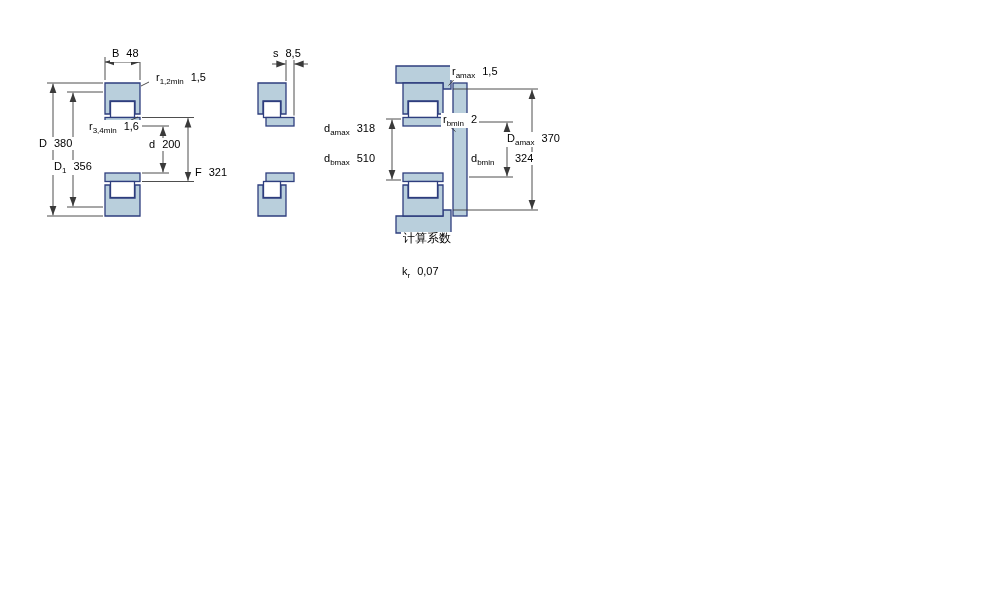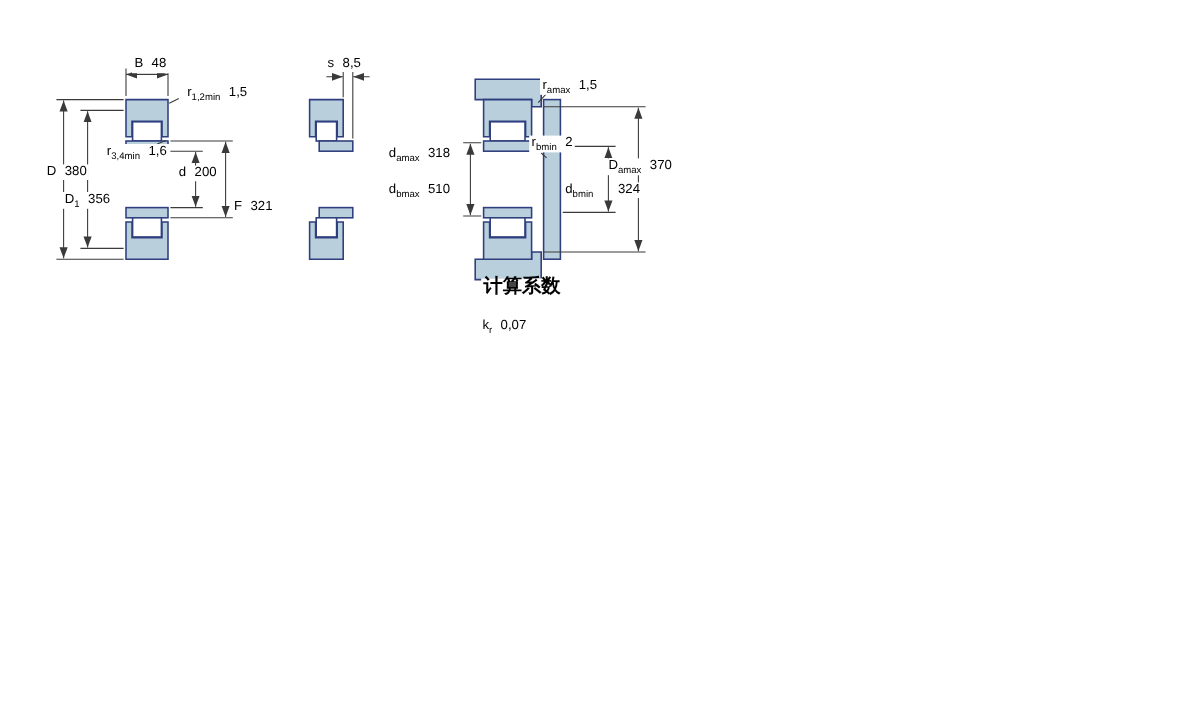--- a/index.html
+++ b/index.html
@@ -11,21 +11,21 @@
   .pf{fill:var(--part-fill);stroke:var(--outline);stroke-width:1.3;stroke-linejoin:miter;}
   .pw{fill:#ffffff;stroke:var(--outline);stroke-width:1.3;stroke-linejoin:miter;}
   .dim{stroke:var(--dimension);stroke-width:0.9;fill:none;}
   .arrf{fill:var(--dimension);}
   .lbl{
     position:absolute;font-size:11px;line-height:13px;white-space:nowrap;
     background:#fff;padding:0 2px;color:#000;
   }
   .lbl sub{font-size:8px;line-height:1;}
   .lbl .val{margin-left:7px;}
-  .lbl-bold{font-weight:bold;font-size:16px;}
+  .lbl-bold{font-weight:normal;font-size:12px;}
 </style>
 </head>
 <body>
 
 <div id="canvas">
 
   <svg id="drawing" width="1000" height="600" viewBox="0 0 1000 600">
     <defs>
       <marker id="arr" markerUnits="userSpaceOnUse" markerWidth="10" markerHeight="8" refX="9.3" refY="4" orient="auto-start-reverse">
         <path d="M0,0.6 L9.3,4 L0,7.4 Z" class="arrf"></path>

